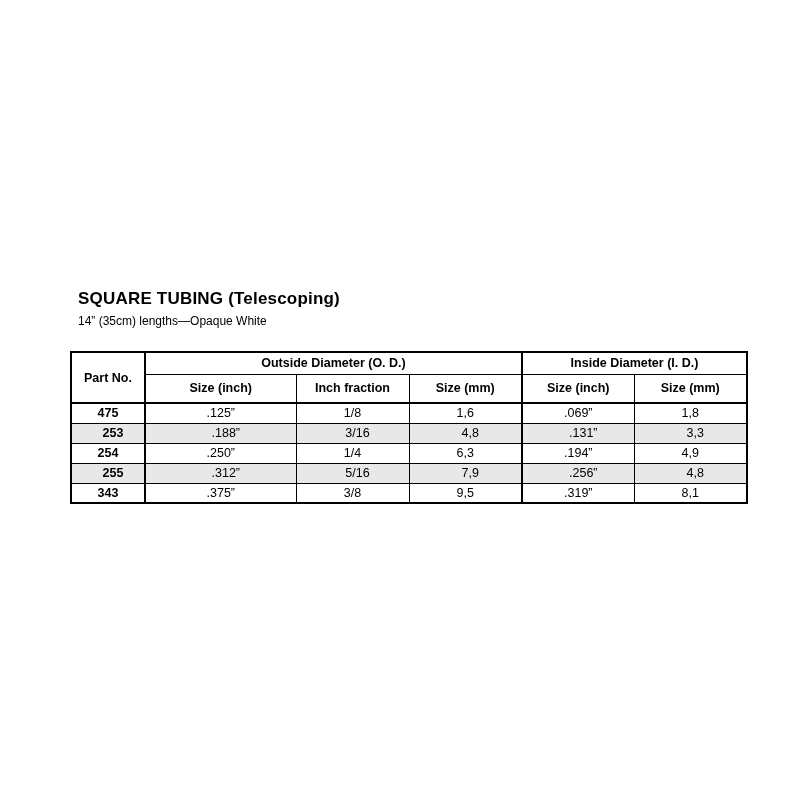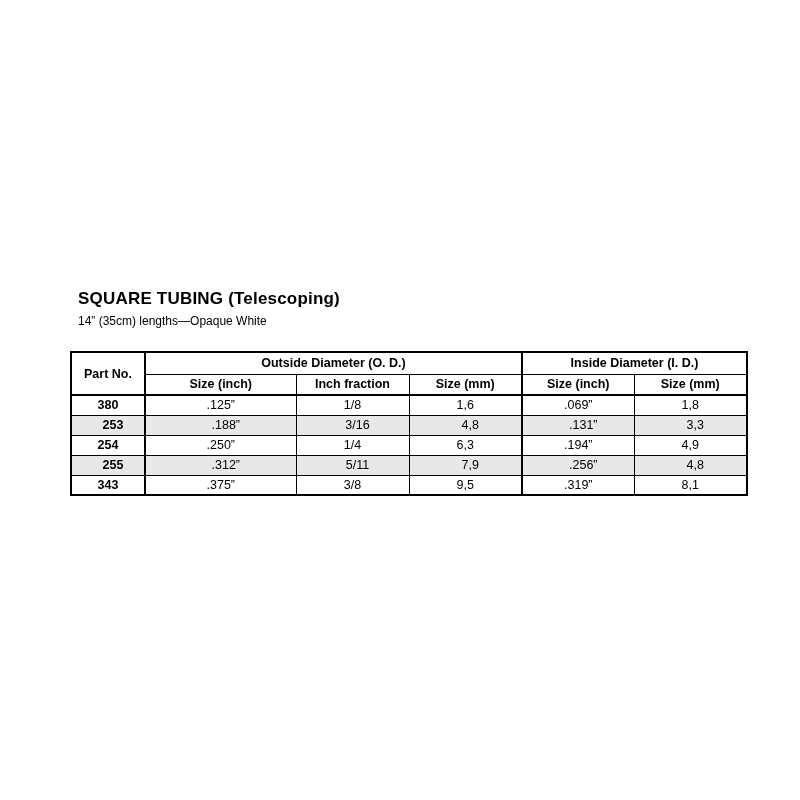--- a/index.html
+++ b/index.html
@@ -46,21 +46,21 @@
     vertical-align: middle;
     padding: 0;
     font-size: 12.5px;
     overflow: hidden;
     white-space: nowrap;
   }
   table.spec thead th {
     font-weight: bold;
   }
   tr.header-row-1 { height: 22px; }
-  tr.header-row-2 { height: 21px; border-radius: 7px; }
+  tr.header-row-2 { height: 29px; border-radius: 7px; }
   tbody tr { height: 20px; }
   
   .group-end { border-right-width: 2px !important; }
   
   tr.header-row-2 th, th.part-head { border-bottom-width: 2px !important; }
   td.part { font-weight: bold; }
   tr.shaded td { background: #e8e8e8; padding-left: 10px; }
 </style>
 </head>
 <body>
@@ -87,21 +87,21 @@
       <tr class="header-row-2">
         <th>Size (inch)</th>
         <th>Inch fraction</th>
         <th class="group-end">Size (mm)</th>
         <th>Size (inch)</th>
         <th>Size (mm)</th>
       </tr>
     </thead>
     <tbody>
         <tr>
-          <td class="part group-end">380</td>
+          <td class="part group-end">475</td>
           <td>.125”</td>
           <td>1/8</td>
           <td class="group-end">1,6</td>
           <td>.069”</td>
           <td>1,8</td>
         </tr>
         <tr class="shaded">
           <td class="part group-end">253</td>
           <td>.188”</td>
           <td>3/16</td>
@@ -113,21 +113,21 @@
           <td class="part group-end">254</td>
           <td>.250”</td>
           <td>1/4</td>
           <td class="group-end">6,3</td>
           <td>.194”</td>
           <td>4,9</td>
         </tr>
         <tr class="shaded">
           <td class="part group-end">255</td>
           <td>.312”</td>
-          <td>5/11</td>
+          <td>5/16</td>
           <td class="group-end">7,9</td>
           <td>.256”</td>
           <td>4,8</td>
         </tr>
         <tr>
           <td class="part group-end">343</td>
           <td>.375”</td>
           <td>3/8</td>
           <td class="group-end">9,5</td>
           <td>.319”</td>

